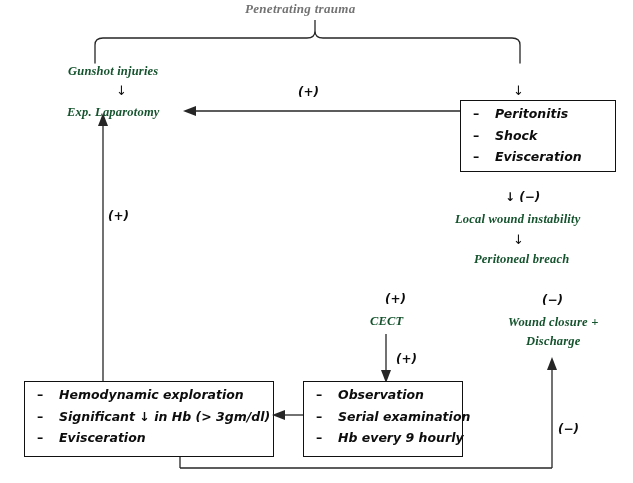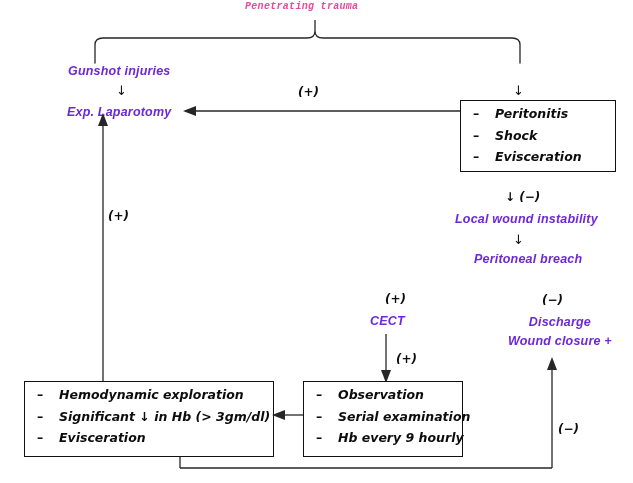--- a/index.html
+++ b/index.html
@@ -10,36 +10,36 @@
   #canvas {
     position: relative;
     width: 633px;
     height: 483px;
     background: #ffffff;
     font-family: "DejaVu Sans", sans-serif;
     overflow: hidden;
   }
   .node {
     position: absolute;
-    font-family: Liberation Sans, sans-serif;
+    font-family: Liberation Serif, serif;
     font-style: italic;
     font-weight: 600;
     font-size: 12.5px;
-    color: #6d28d9;
+    color: #14532d;
     white-space: nowrap;
     letter-spacing: 0.2px;
     line-height: 1.35;
   }
   .title {
     position: absolute;
-    font-family: Liberation Mono, monospace;
+    font-family: Liberation Serif, serif;
     font-style: italic;
     font-weight: 700;
-    font-size: 10px;
-    color: #ec4899;
+    font-size: 13px;
+    color: #737373;
     white-space: nowrap;
     letter-spacing: 0.3px;
   }
   .sign {
     position: absolute;
     font-family: "DejaVu Sans", sans-serif;
     font-style: italic;
     font-weight: 600;
     font-size: 12px;
     color: #0d0d0d;
@@ -133,22 +133,22 @@
   </svg>
   <div class="sign" style="left:298px; top:85px;">(+)</div>
 
   <div class="sign" style="left:505px; top:190px;">↓ (−)</div>
   <div class="node" style="left:455px; top:211px;">Local wound instability</div>
   <div class="glyph-arrow" style="left:513px; top:233px;">↓</div>
   <div class="node" style="left:474px; top:251px;">Peritoneal breach</div>
 
   <div class="sign" style="left:542px; top:293px;">(−)</div>
   <div class="node two-line" style="left:508px; top:313px;">
+    <div>Wound closure +</div>
     <div>Discharge</div>
-    <div>Wound closure +</div>
   </div>
 
   <div class="sign" style="left:385px; top:292px;">(+)</div>
   <div class="node" style="left:370px; top:313px;">CECT</div>
   <svg class="overlay">
     <line x1="386" y1="334" x2="386" y2="374" stroke="#262626" stroke-width="1.3"></line>
     <path d="M386,383 L381,370 L391,370 Z" fill="#262626"></path>
   </svg>
   <div class="sign" style="left:396px; top:352px;">(+)</div>
 

